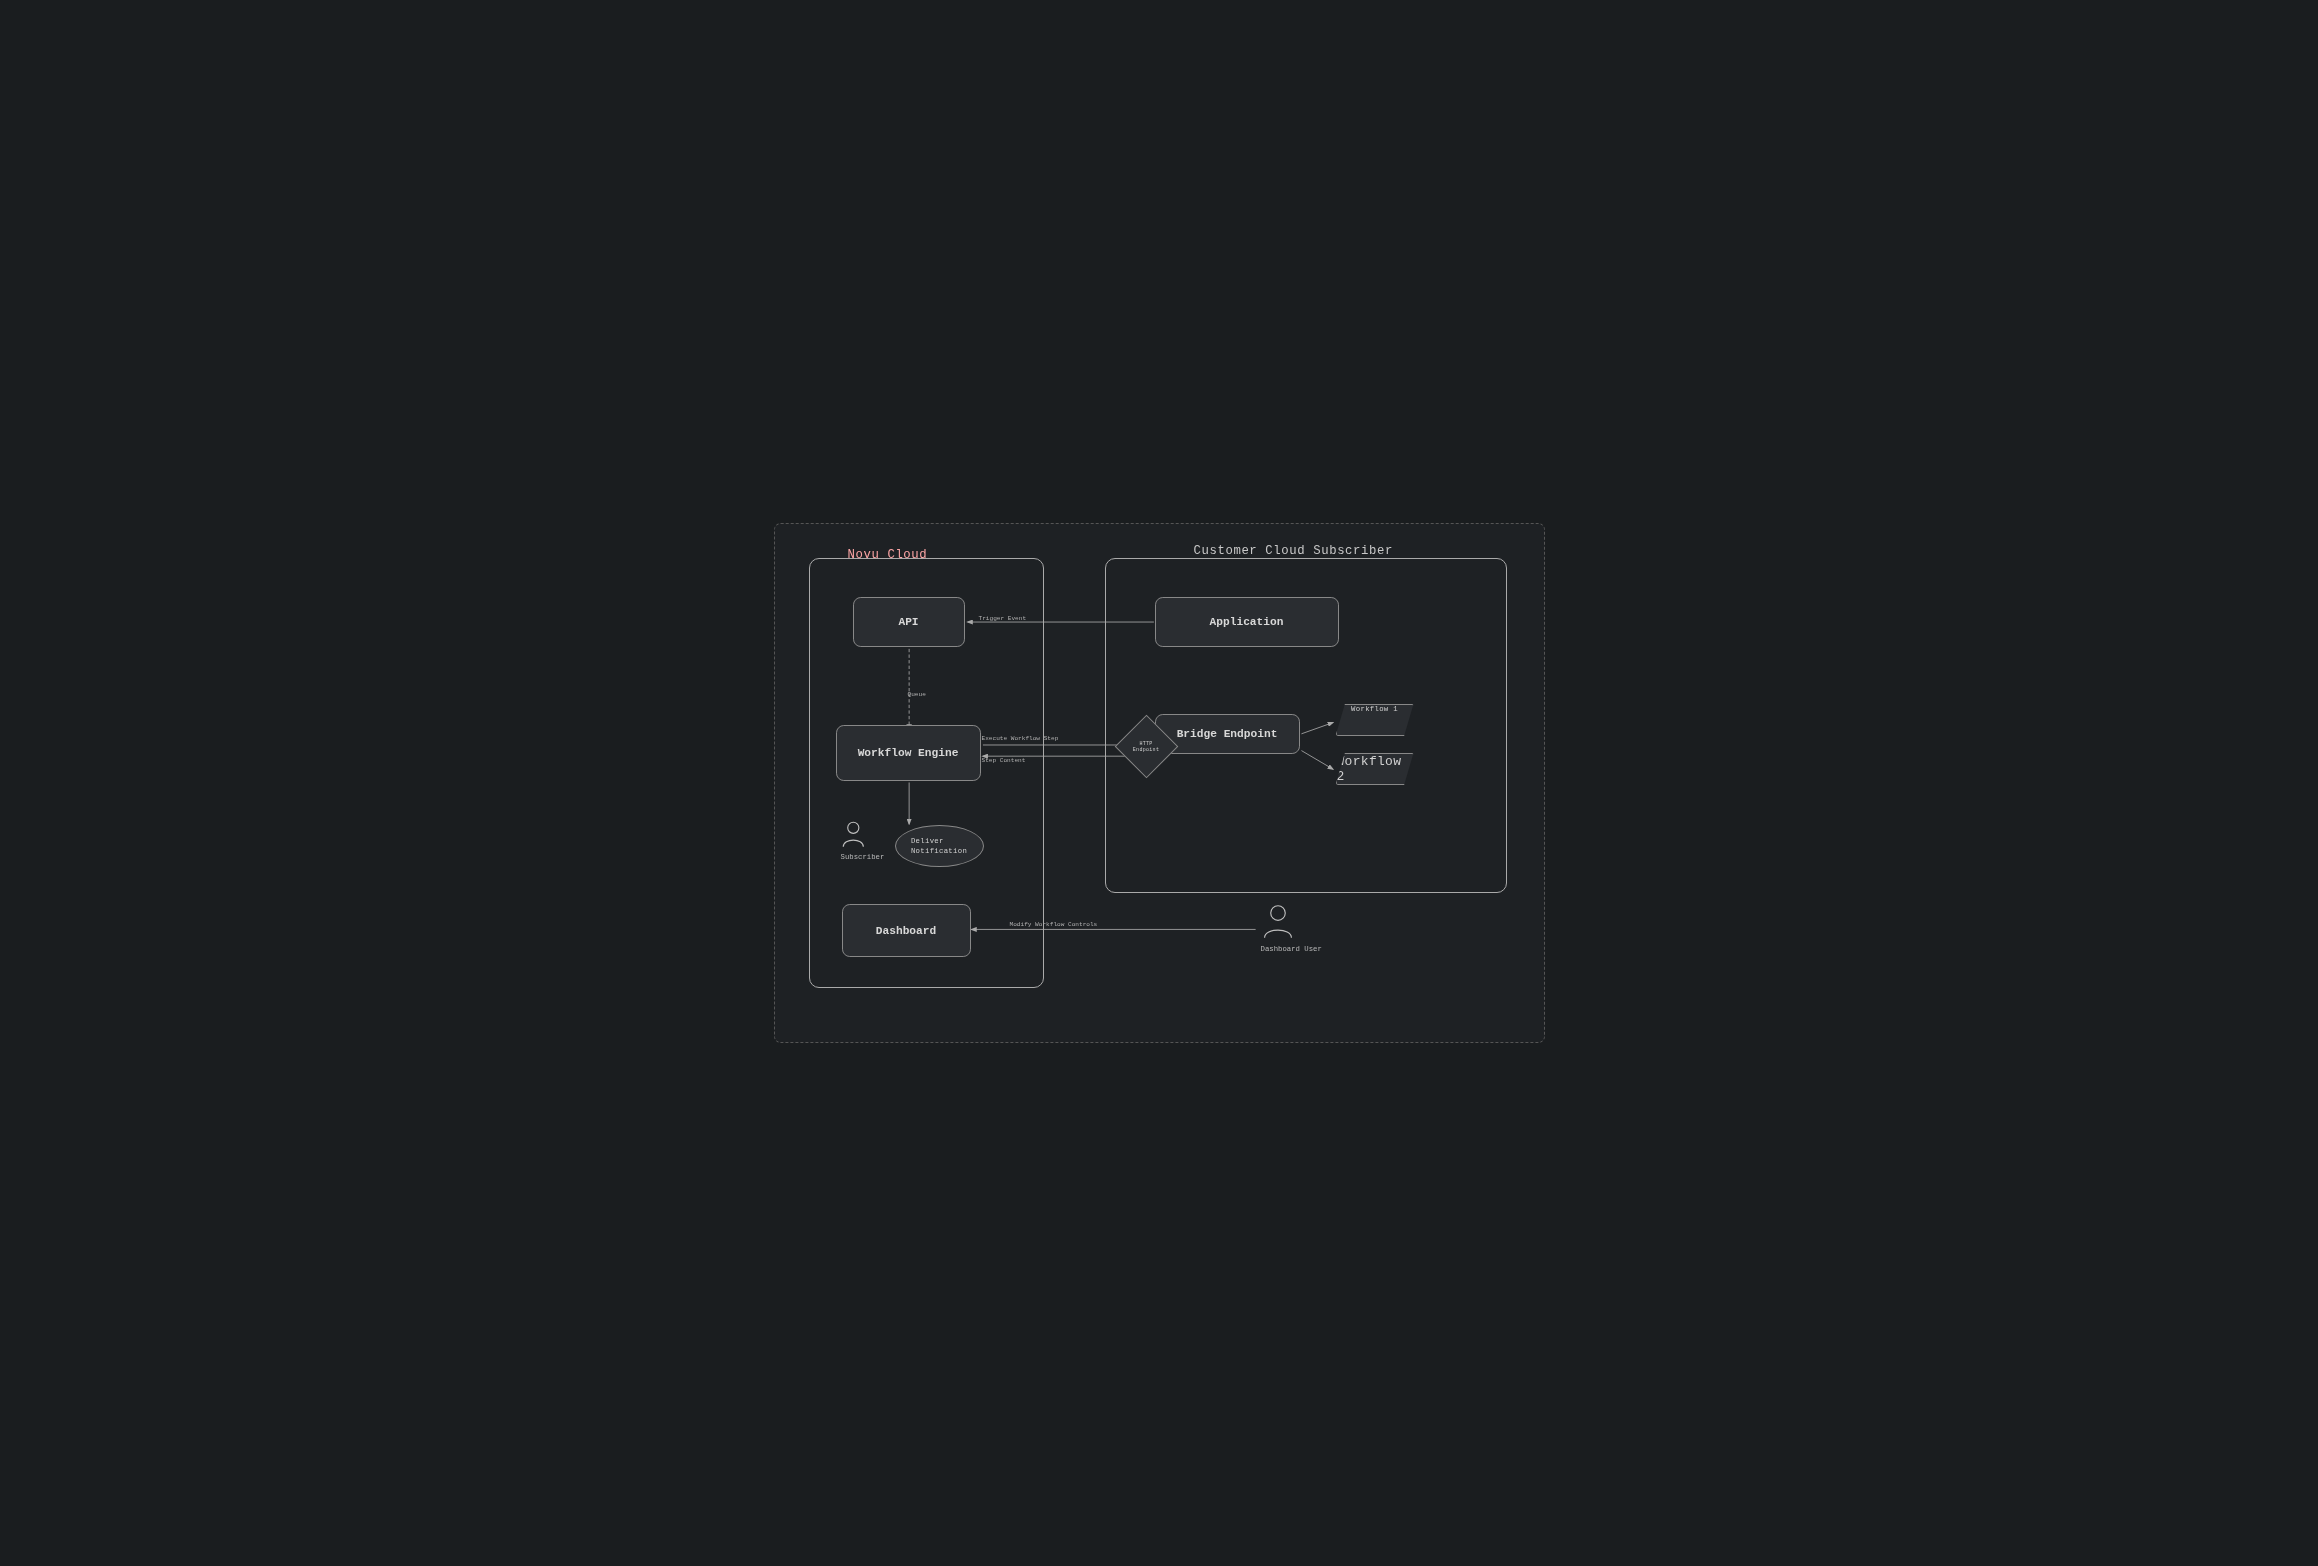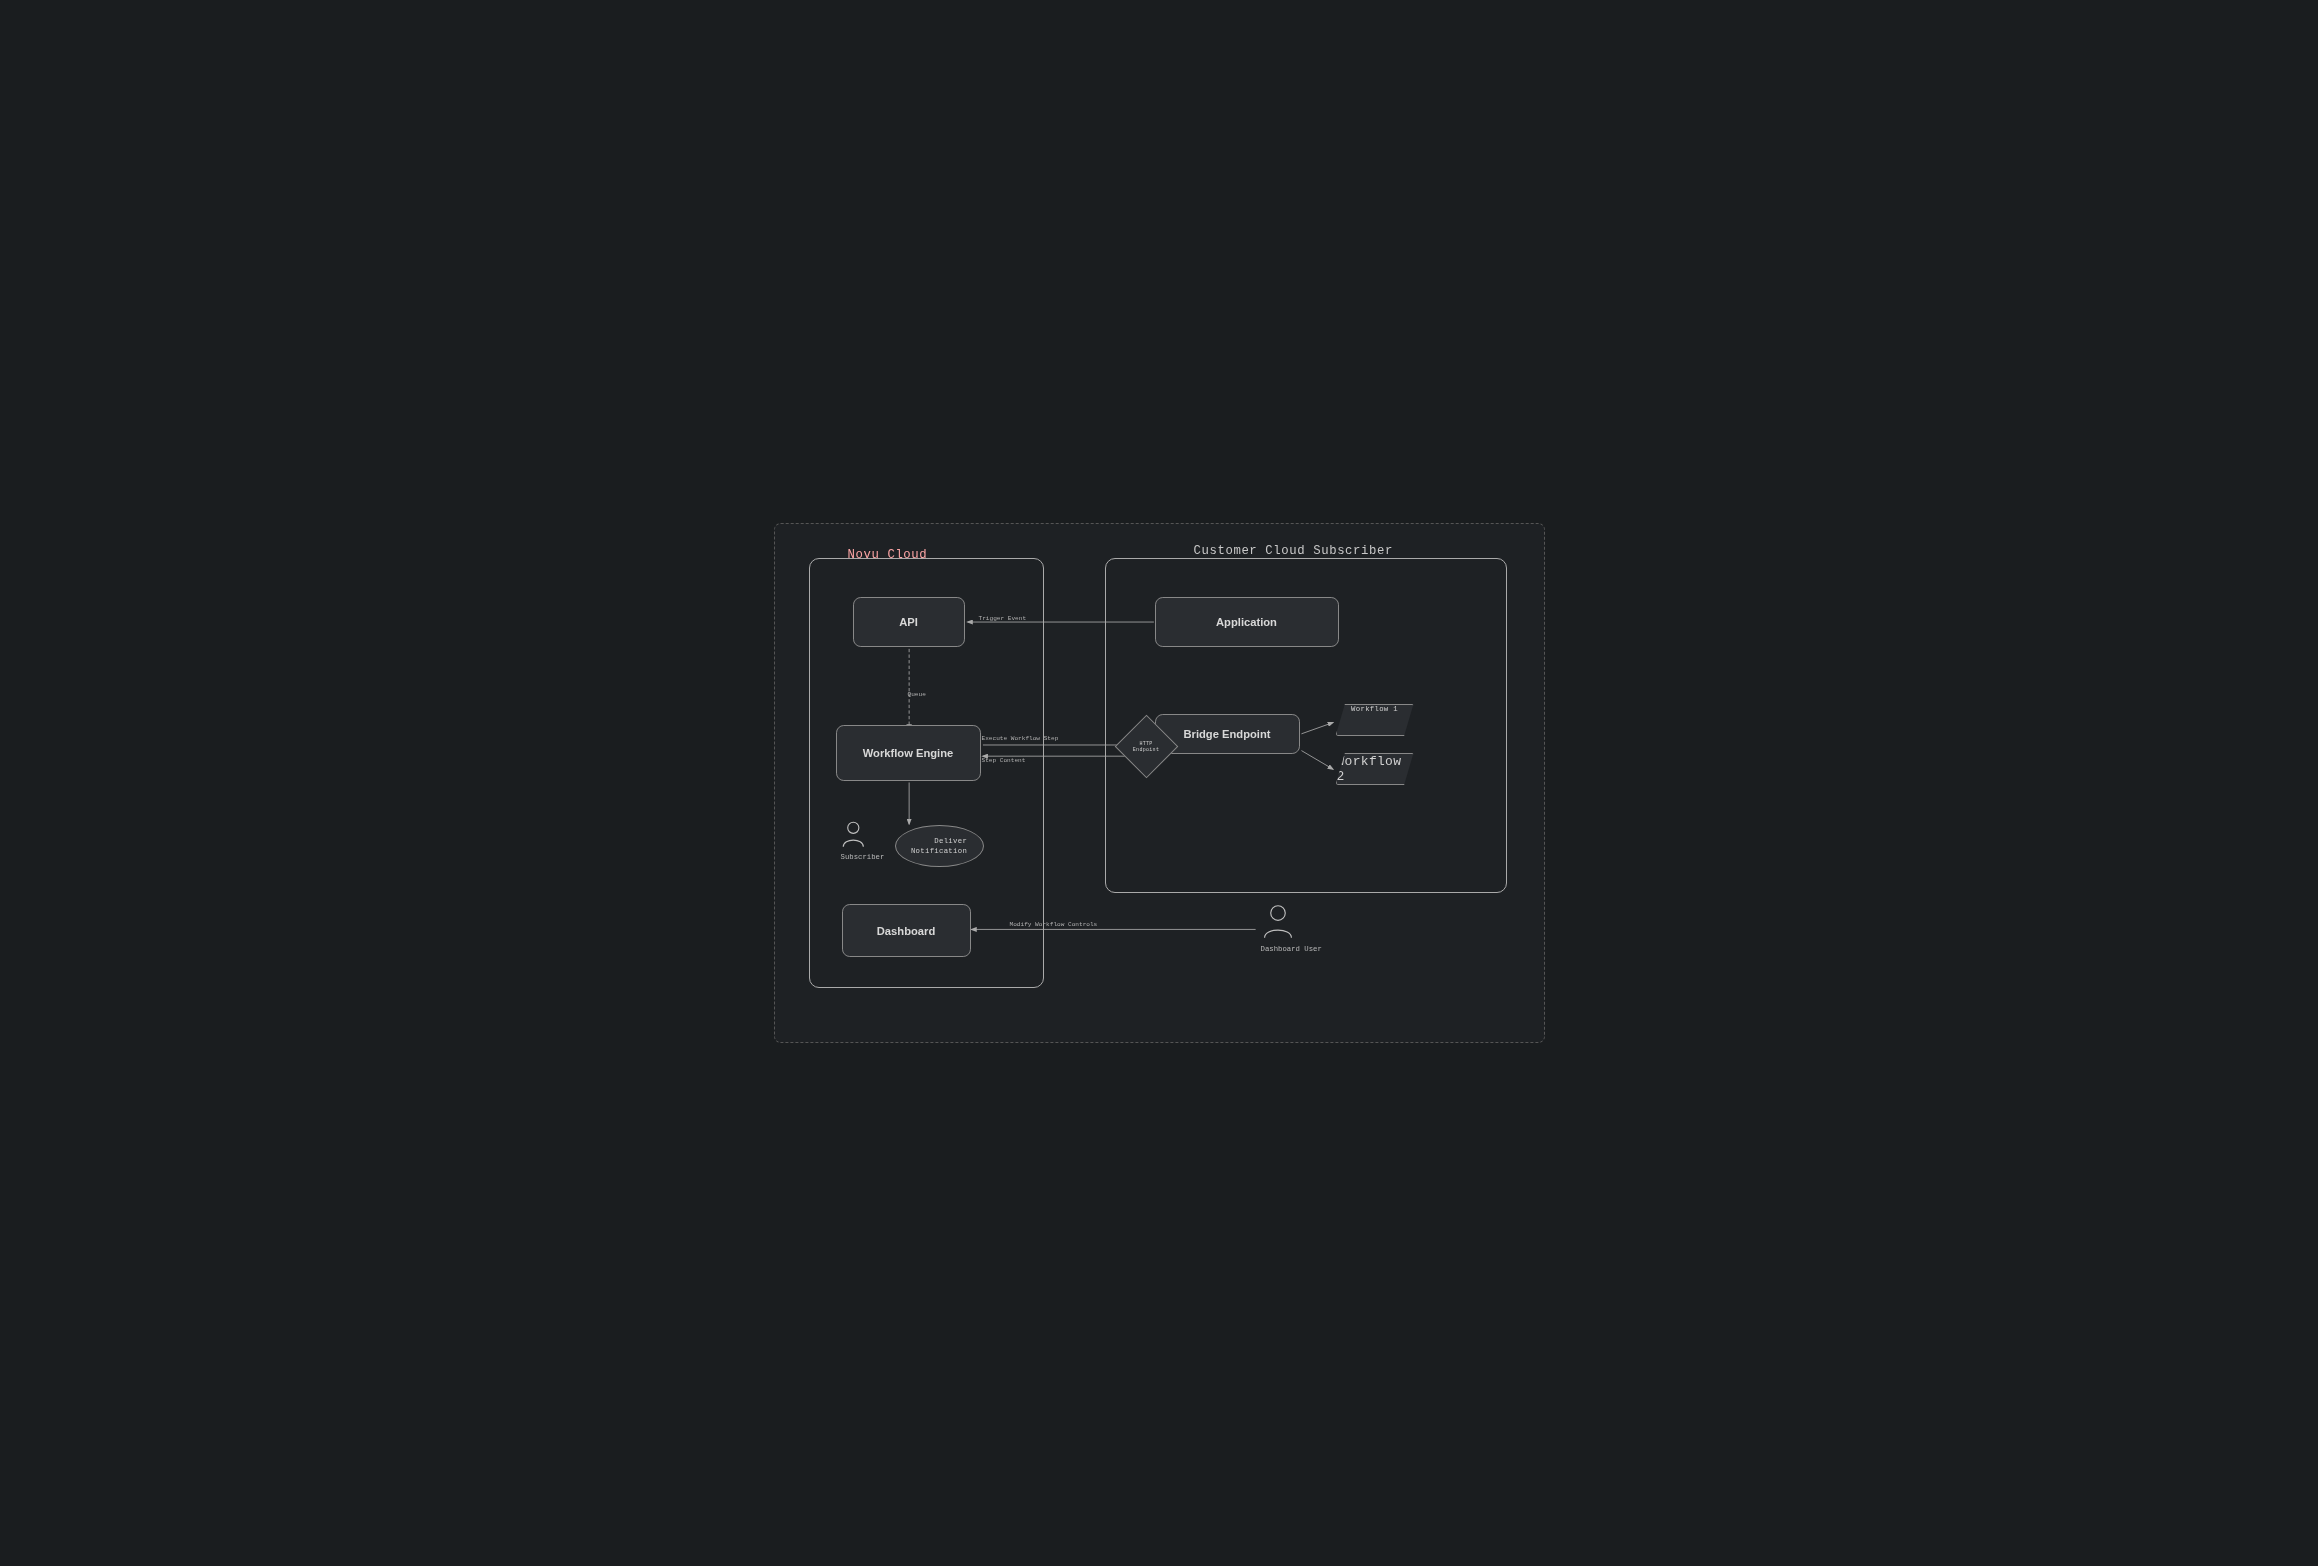--- a/index.html
+++ b/index.html
@@ -80,21 +80,21 @@
       background: #2a2d31;
       border: 1.1px solid #888;
       border-radius: 7.8px;
       display: flex;
       align-items: center;
       justify-content: center;
       text-align: center;
     }
 
     .box-label {
-      font-family: Liberation Sans, sans-serif;
+      font-family: Liberation Mono, monospace;
       font-size: 11.2px;
       color: #d8d8d8;
       font-weight: bold;
     }
 
     
     .api-box {
       top: 73px;
       left: 78px;
       width: 112px;
@@ -195,21 +195,21 @@
       top: 301px;
       left: 120px;
       width: 89px;
       height: 42px;
       background: #2a2d31;
       border: 1.1px solid #888;
       border-radius: 50%;
       display: flex;
       align-items: center;
       justify-content: center;
-      text-align: right;
+      text-align: left;
     }
 
     
     .subscriber-person {
       position: absolute;
       top: 296px;
       left: 66px;
     }
 
     

